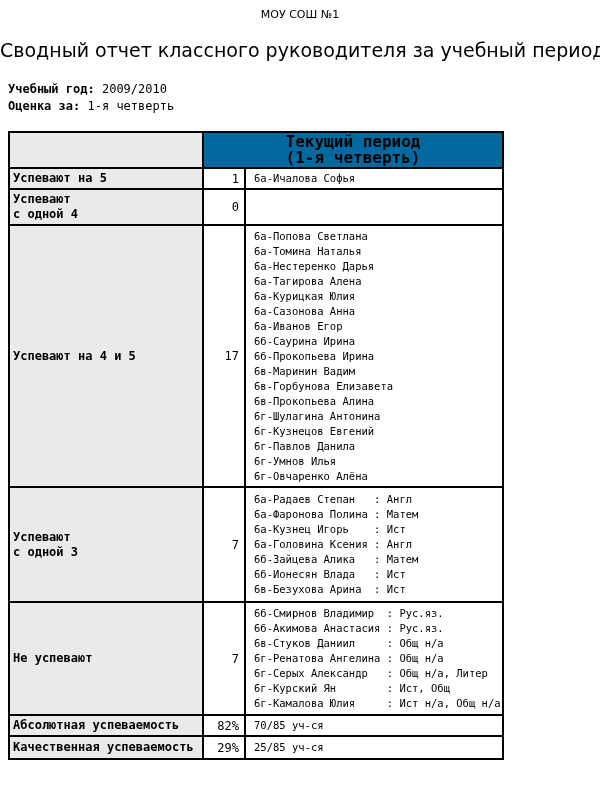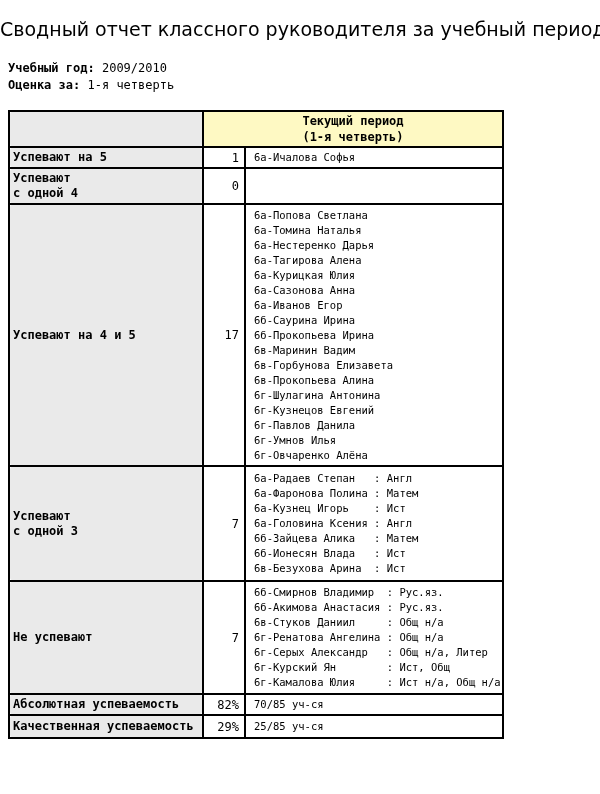--- a/index.html
+++ b/index.html
@@ -56,42 +56,43 @@
   }
   td.nms {
     font-size: 10.5px;
     line-height: 15px;
     padding: 2px 0 2px 8px;
     white-space: pre;
     border-left-width: 1px;
     margin-top: 18px;
   }
   td.period {
-    background: #fef9c3;
+    background: #0369a1;
     text-align: center;
     font-weight: bold;
-    font-size: 12px;
+    font-size: 16px;
     line-height: 16px;
     white-space: pre;
     padding: 0;
   }
   tr.h-header { height: 36px; }
   tr.h-r1 { height: 21px; }
   tr.h-r2 { height: 36px; }
   tr.h-r3 { height: 262px; }
   tr.h-r4 { height: 115px; }
   tr.h-r5 { height: 113px; }
   tr.h-s1 { height: 20px; }
   tr.h-s2 { height: 23px; }
 </style>
 </head>
 <body>
 
 <div class="page">
 
+  <div class="org">МОУ СОШ №1</div>
 
   <div class="title">Сводный отчет классного руководителя за учебный период</div>
 
   <div class="meta">
     <div class="meta-line"><span class="meta-label">Учебный год:</span> <span>2009/2010</span></div>
     <div class="meta-line"><span class="meta-label">Оценка за:</span> <span>1-я четверть</span></div>
   </div>
 
   <table class="report">
     <colgroup>

